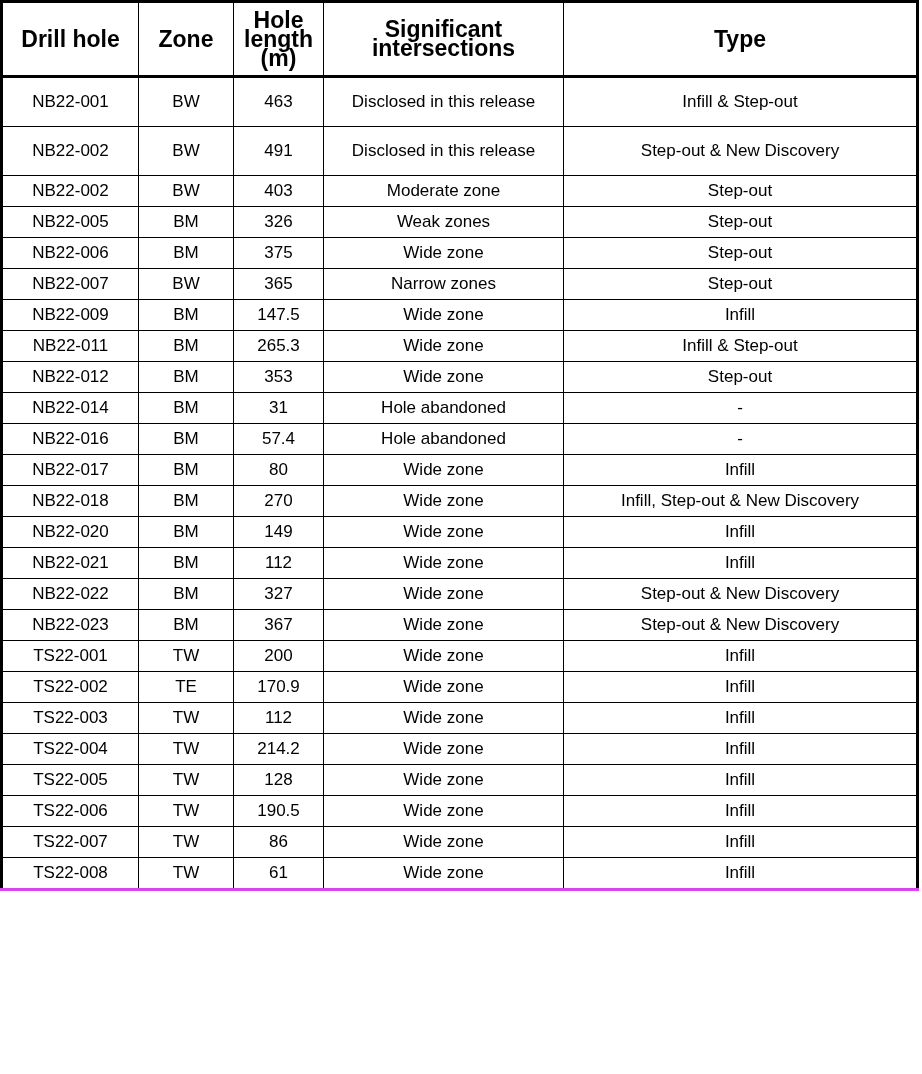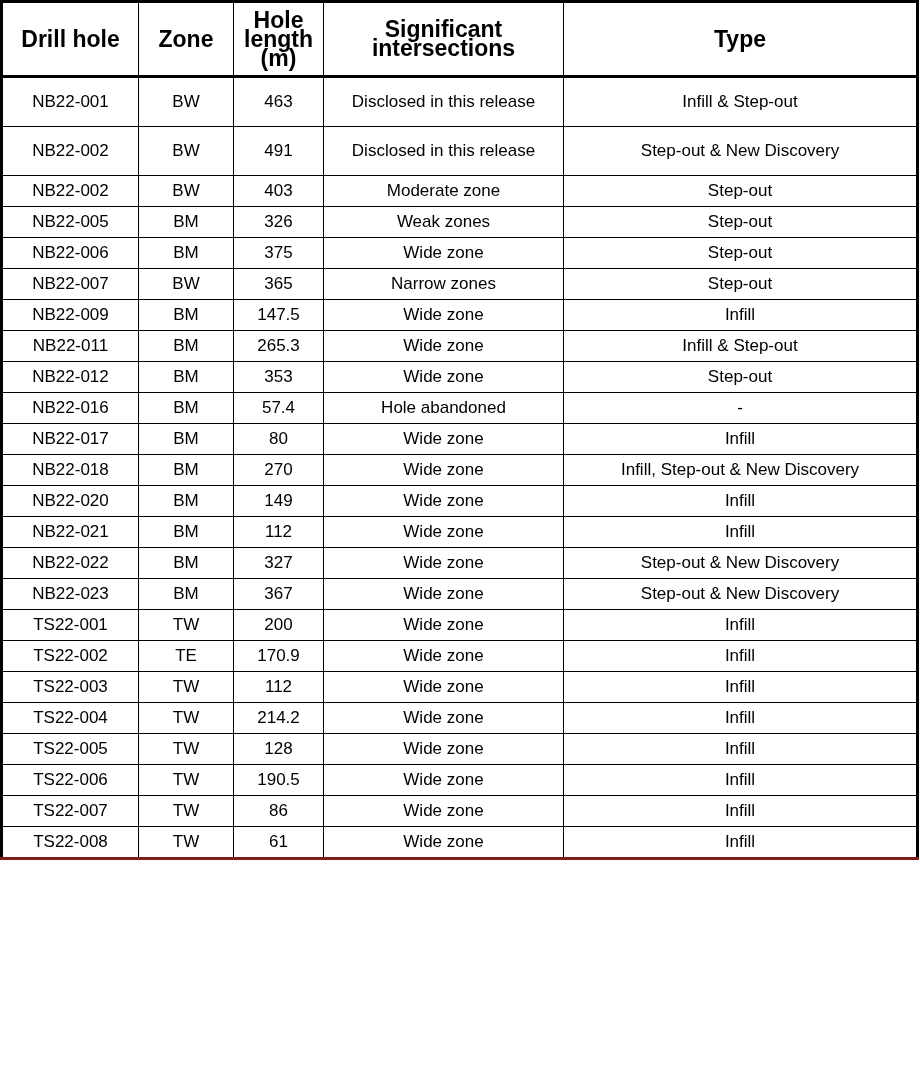--- a/index.html
+++ b/index.html
@@ -57,21 +57,21 @@
     height: 30px;
   }
 
   table.drill-table tbody tr.tall td {
     height: 48px;
   }
 
   
   table.drill-table tr > *:first-child { border-left: 3px solid #000000; }
   table.drill-table tr > *:last-child  { border-right: 3px solid #000000; }
-  table.drill-table tbody tr:last-child > td { border-bottom: 3px solid #7f1d1d; }
+  table.drill-table tbody tr:last-child > td { border-bottom: 3px solid #d946ef; }
   table.drill-table thead tr > th { border-top: 3px solid #000000; }
 </style>
 </head>
 <body>
 
 <div id="drill-table-wrap">
   <table class="drill-table">
     <colgroup>
       <col class="c-hole">
       <col class="c-zone">
@@ -146,20 +146,27 @@
           <td>Infill &amp; Step-out</td>
         </tr>
         <tr>
           <td>NB22-012</td>
           <td>BM</td>
           <td>353</td>
           <td>Wide zone</td>
           <td>Step-out</td>
         </tr>
         <tr>
+          <td>NB22-014</td>
+          <td>BM</td>
+          <td>31</td>
+          <td>Hole abandoned</td>
+          <td>-</td>
+        </tr>
+        <tr>
           <td>NB22-016</td>
           <td>BM</td>
           <td>57.4</td>
           <td>Hole abandoned</td>
           <td>-</td>
         </tr>
         <tr>
           <td>NB22-017</td>
           <td>BM</td>
           <td>80</td>

